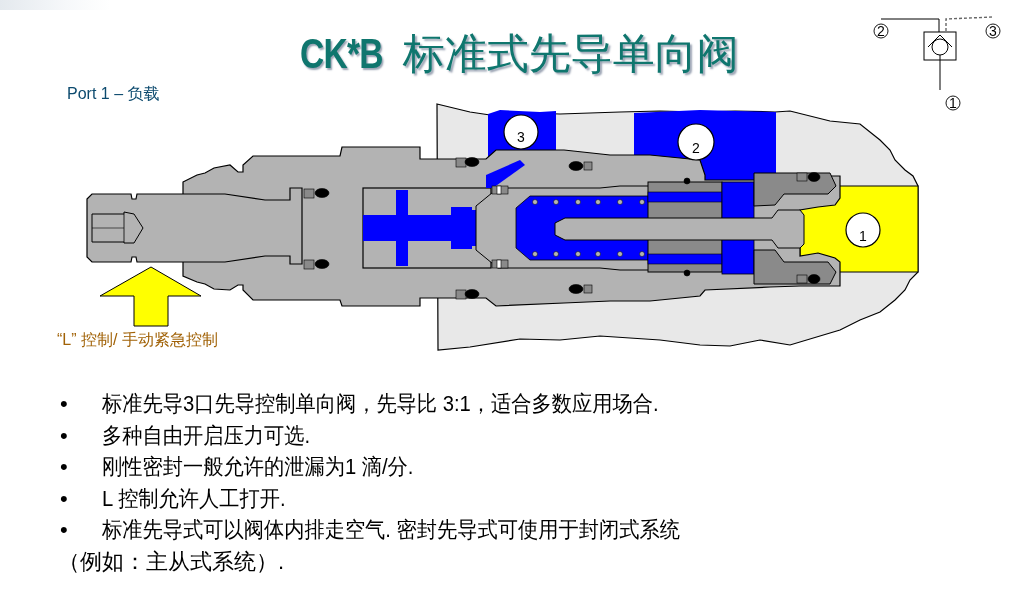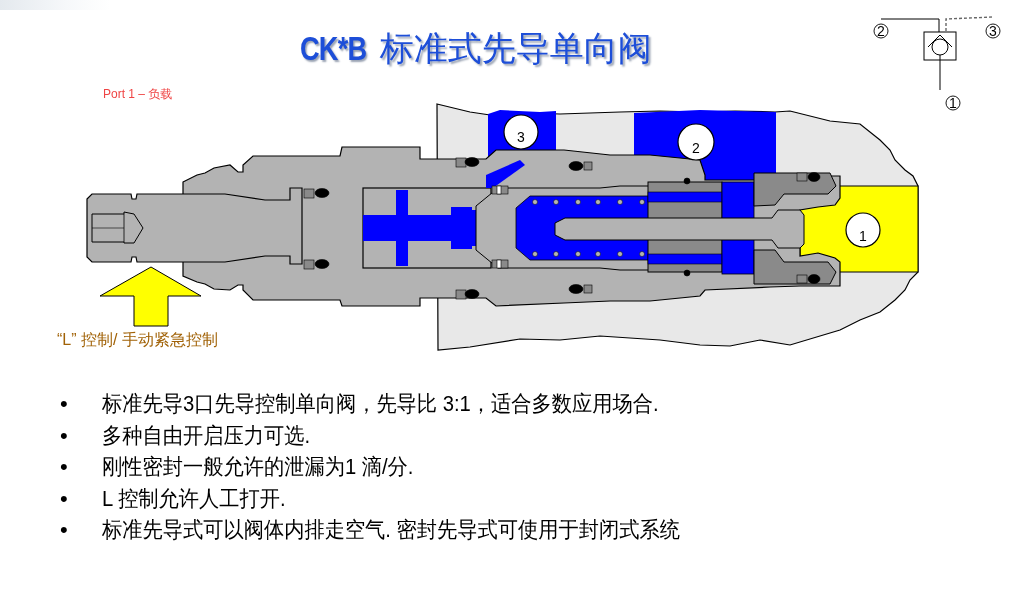--- a/index.html
+++ b/index.html
@@ -1,21 +1,21 @@
 <!DOCTYPE html>
 <html><head>
 <meta charset="utf-8">
 <style>
   html, body { margin:0; padding:0; background:#ffffff; }
   body { width:1016px; height:602px; position:relative; overflow:hidden; font-family:"Liberation Sans", sans-serif; }
   .slide { position:absolute; left:0; top:0; width:1016px; height:602px; background:#ffffff; }
   .corner-fade { position:absolute; left:0; top:0; width:110px; height:10px; background:linear-gradient(90deg,#e4e9ee,#f6f8fa 60%,#ffffff); }
-  .title { position:absolute; left:300px; top:26px; width:440px; height:48px; font-size:34px; color:#1d4ed8; font-weight:normal; white-space:nowrap; text-shadow:2px 2px 2px #9aa3b3; font-family:"DejaVu Serif", serif; }
+  .title { position:absolute; left:300px; top:26px; width:440px; height:48px; font-size:42px; color:#0f766e; font-weight:normal; white-space:nowrap; text-shadow:2px 2px 2px #9aa3b3; font-family:"DejaVu Serif", serif; }
   .title .model { font-family:"Liberation Sans", sans-serif; font-weight:bold; transform:scaleX(0.8); display:inline-block; transform-origin:left; margin-right:-14px; letter-spacing:-1px; }
-  .ports { position:absolute; left:67px; top:82px; font-size:12px; line-height:24px; color:#ef4444;margin-left:36px; }
+  .ports { position:absolute; left:67px; top:82px; font-size:16px; line-height:24px; color:#0c4a6e; }
   .ports div { white-space:nowrap; }
   .l-label { position:absolute; left:57px; top:330px; font-size:16px; color:#a16207; white-space:nowrap; }
   .diagram { position:absolute; left:0; top:0; width:1016px; height:602px; }
   .bullets { position:absolute; left:58px; top:388px; width:940px; font-size:22px; color:#000; line-height:31.5px; }
   .bullet { display:flex; }
   .bullet .dot { width:42px; flex:0 0 42px; text-align:left; padding-left:2px; }
   .bullet .txt { white-space:nowrap; transform:scaleX(0.92); transform-origin:left; }
   .symbol { position:absolute; left:860px; top:10px; width:150px; height:110px; }
   .pnum { font-family:"Liberation Sans", sans-serif; font-size:14px; }
 </style>
@@ -170,14 +170,17 @@
       <span class="txt">刚性密封一般允许的泄漏为1 滴/分.</span>
     </div>
     <div class="bullet">
       <span class="dot">•</span>
       <span class="txt">L 控制允许人工打开.</span>
     </div>
     <div class="bullet">
       <span class="dot">•</span>
       <span class="txt">标准先导式可以阀体内排走空气. 密封先导式可使用于封闭式系统</span>
     </div>
+    <div class="cont">
+      <span class="txt">（例如：主从式系统）.</span>
+    </div>
   </div>
 </div>
 
 </body></html>

